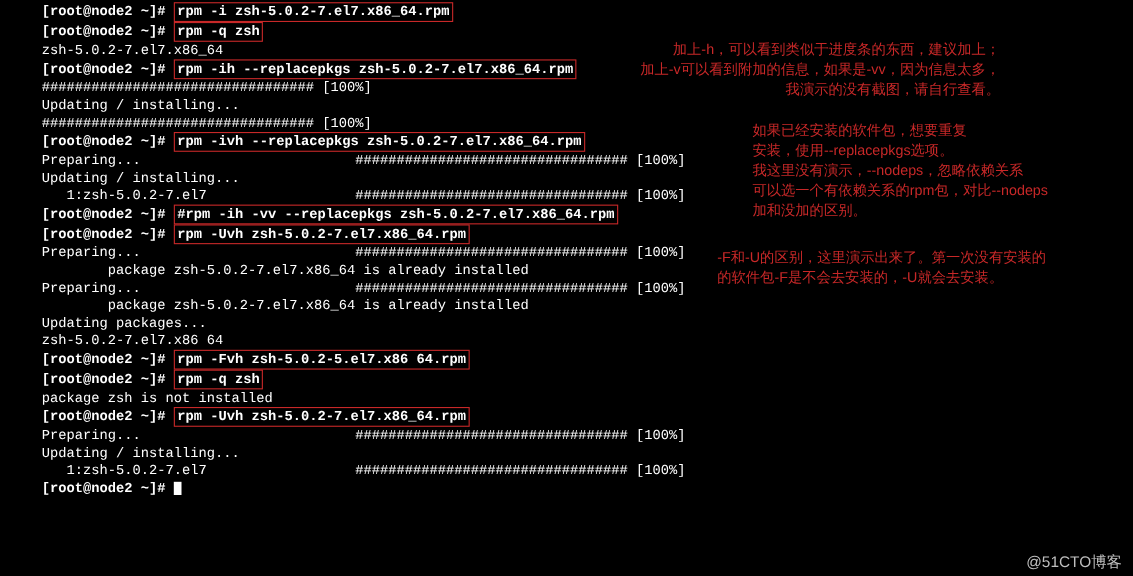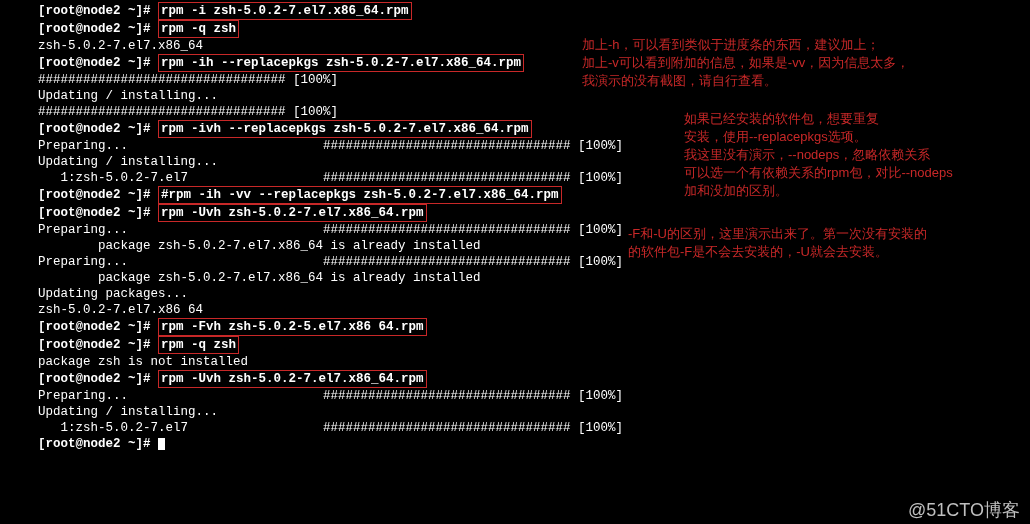--- a/index.html
+++ b/index.html
@@ -14,30 +14,30 @@
       overflow: hidden;
       position: relative;
     }
     .terminal { padding: 2px 4px; margin-left: 34px; }
     .line { white-space: pre; }
     .prompt { color: #fff; font-weight: bold; }
     .cmd { color: #fff; font-weight: bold; }
     .box { border: 1px solid #c82828; display: inline-block; padding: 0 2px; }
     .output { color: #fff; font-family: Liberation Mono, monospace; }
     .anno-col { position: absolute; color: #c82828; font-family: Arial, 'Microsoft YaHei', sans-serif; font-size: 13px; line-height: 18px; }
-    .anno1 { left: 582px; top: 36px; }
+    .anno1 { left: 582px; top: 36px; text-align: right; }
     .anno2 { left: 684px; top: 110px; }
-    .anno3 { left: 628px; top: 225px; }
+    .anno3 { left: 652px; top: 225px; }
     .watermark {
       position: absolute;
       right: 10px;
       bottom: 6px;
       color: #bfbfbf;
       font-family: Arial, 'Microsoft YaHei', sans-serif;
-      font-size: 18px;
+      font-size: 14px;
     }
     .cursor { display:inline-block; width:7px; height:12px; background:#fff; vertical-align: middle; }
   </style>
 </head>
 <body>
 
 <div class="terminal">
   <div class="line"><span class="prompt">[root@node2 ~]# </span><span class="box cmd">rpm -i zsh-5.0.2-7.el7.x86_64.rpm</span></div>
   <div class="line"><span class="prompt">[root@node2 ~]# </span><span class="box cmd">rpm -q zsh</span></div>
   <div class="line output">zsh-5.0.2-7.el7.x86_64</div>

